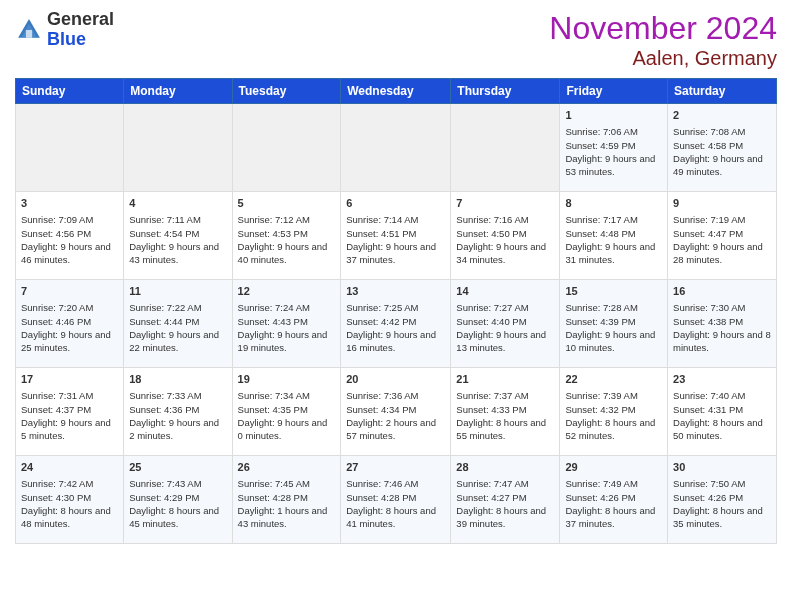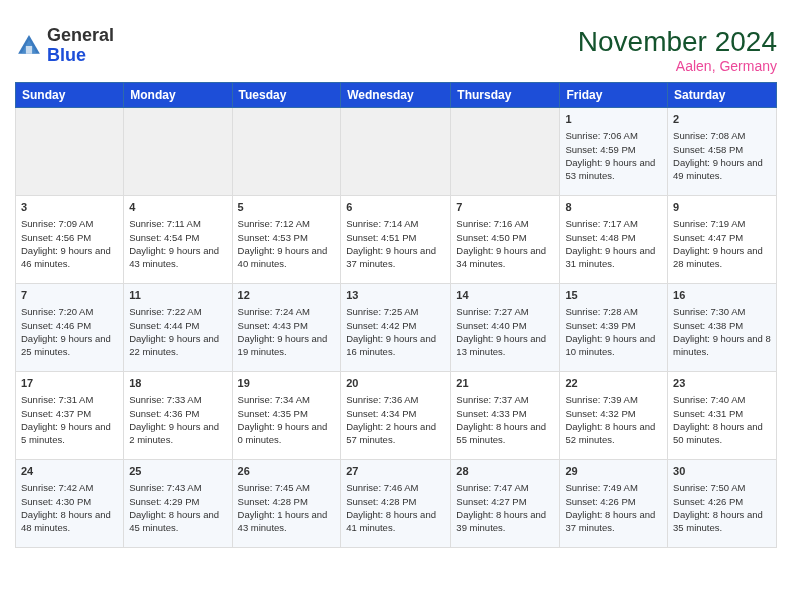--- a/index.html
+++ b/index.html
@@ -13,21 +13,20 @@
     .page {
       width: 792px;
       height: 612px;
       padding: 10px 15px;
     }
     .header {
       display: flex;
       justify-content: space-between;
       align-items: flex-start;
       margin-bottom: 8px;
-      margin-top: 16px;
     }
     .logo {
       display: flex;
       align-items: center;
       gap: 4px;
     }
     .logo-text {
       font-size: 18px;
       font-weight: bold;
       line-height: 1.1;
@@ -35,27 +34,27 @@
     .logo-general { color: #333; }
     .logo-blue { color: #1d4ed8; }
     .logo-icon {
       width: 28px;
       height: 28px;
     }
     .title-block {
       text-align: right;
     }
     .month-title {
-      font-size: 28px;
+      font-size: 32px;
       font-weight: normal;
-      color: #14532d;
+      color: #a21caf;
     }
     .location {
-      font-size: 14px;
-      color: #ec4899;
+      font-size: 20px;
+      color: #7f1d1d;
     }
     .calendar {
       width: 100%;
       border-collapse: collapse;
       font-size: 10px;
     }
     .calendar thead tr th {
       background-color: #1d4ed8;
       color: #fff;
       text-align: left;

